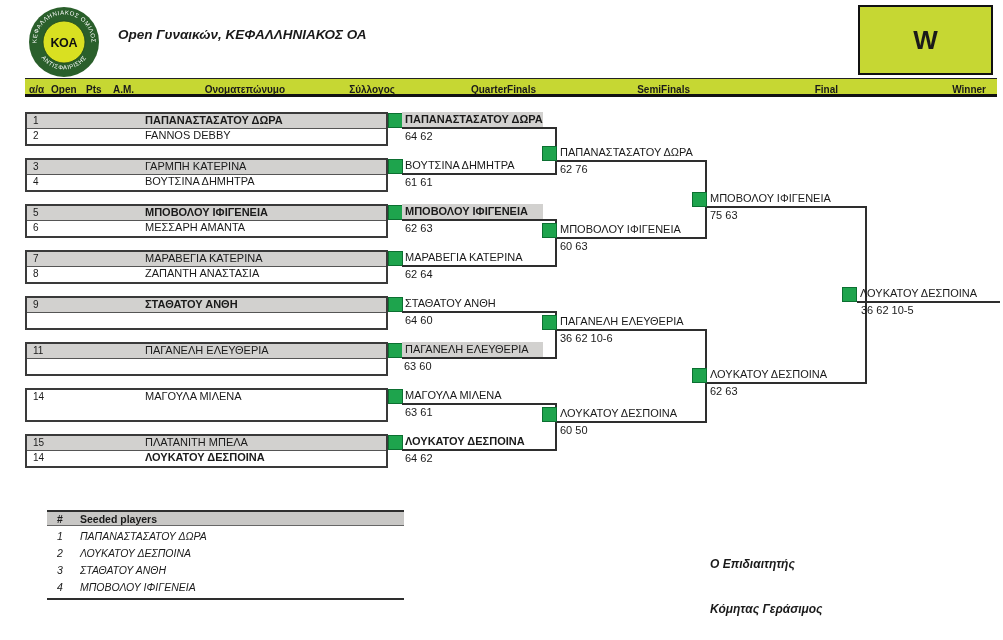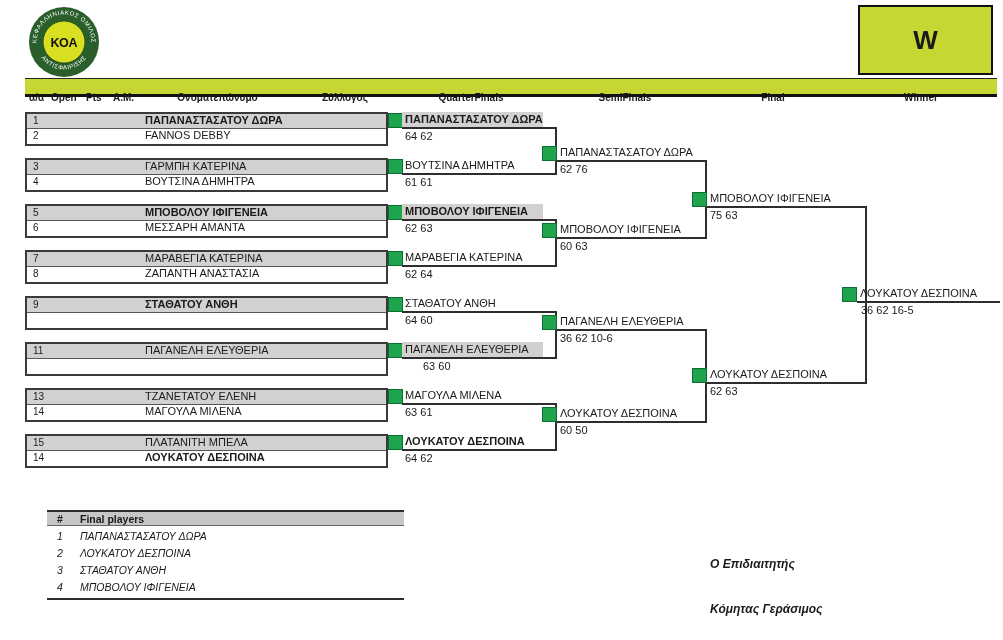--- a/index.html
+++ b/index.html
@@ -5,21 +5,21 @@
   html,body{margin:0;padding:0;background:#fff;}
   #sheet{position:relative;width:1003px;height:640px;background:#fff;overflow:hidden;
          font-family:"Liberation Sans",sans-serif;color:#1a1a1a;}
   .abs{position:absolute;}
   
   #title{left:118px;top:27px;font-size:13.5px;font-weight:bold;font-style:italic;}
   #wbox{left:858px;top:5px;width:135px;height:70px;background:#c6d733;border:2px solid #111;
         text-align:center;line-height:66px;font-size:26px;font-weight:bold;box-sizing:border-box;}
   #colbar{left:25px;top:78px;width:972px;height:15px;background:#c6d733;
           border-top:1px solid #222;border-bottom:3px solid #111;font-size:10px;font-weight:bold;}
-  #colbar span{position:absolute;top:13px;white-space:nowrap;}
+  #colbar span{position:absolute;top:5px;white-space:nowrap;text-align:right;}
   .cc{text-align:center;}
   
   .pair{position:absolute;left:25px;width:363px;height:34px;box-sizing:border-box;
         border:2px solid #3a3a3a;background:#fff;}
   .ra{position:relative;height:14px;border-bottom:1px solid #555;background:#d2d1cf;}
   .rb{position:relative;height:15px;}
   .num{position:absolute;left:6px;top:1px;font-size:10px;}
   .pname{position:absolute;left:118px;top:0px;font-size:11px;white-space:nowrap;}
   .b{font-weight:bold;}
   
@@ -56,20 +56,21 @@
     <path id="arcBot" d="M -27.5 0 A 27.5 27.5 0 0 0 27.5 0" fill="none"></path>
     <text font-size="6" fill="#ffffff" letter-spacing="0.6">
       <textPath href="#arcTop" startOffset="50%" text-anchor="middle">ΚΕΦΑΛΛΗΝΙΑΚΟΣ ΟΜΙΛΟΣ</textPath>
     </text>
     <text font-size="6" fill="#ffffff" letter-spacing="0.6">
       <textPath href="#arcBot" startOffset="50%" text-anchor="middle">ΑΝΤΙΣΦΑΙΡΙΣΗΣ</textPath>
     </text>
     <text y="4.5" text-anchor="middle" font-size="12.5" font-weight="bold" fill="#111">ΚΟΑ</text>
   </svg>
 
+  <div class="abs" id="title">Open Γυναικών, ΚΕΦΑΛΛΗΝΙΑΚΟΣ ΟΑ</div>
   <div class="abs" id="wbox">W</div>
 
   <div class="abs" id="colbar">
     <span style="left:4px">α/α</span>
     <span style="left:26px">Open</span>
     <span style="left:61px">Pts</span>
     <span style="left:88px">A.M.</span>
     <span class="cc" style="left:125px;width:135px">Ονοματεπώνυμο</span>
     <span class="cc" style="left:270px;width:100px">Σύλλογος</span>
     <span class="cc" style="left:381px;width:130px">QuarterFinals</span>
@@ -124,24 +125,20 @@
         <span class="pname b">ΣΤΑΘΑΤΟΥ ΑΝΘΗ</span>
       </div>
   </div>
   <div class="pair" style="top:342px">
     <div class="ra">
         <span class="num">11</span>
         <span class="pname">ΠΑΓΑΝΕΛΗ ΕΛΕΥΘΕΡΙΑ</span>
       </div>
   </div>
   <div class="pair" style="top:388px">
-    <div class="ra">
-        <span class="num">13</span>
-        <span class="pname">ΤΖΑΝΕΤΑΤΟΥ ΕΛΕΝΗ</span>
-      </div>
     <div class="rb">
         <span class="num">14</span>
         <span class="pname">ΜΑΓΟΥΛΑ ΜΙΛΕΝΑ</span>
       </div>
   </div>
   <div class="pair" style="top:434px">
     <div class="ra">
         <span class="num">15</span>
         <span class="pname">ΠΛΑΤΑΝΙΤΗ ΜΠΕΛΑ</span>
       </div>
@@ -166,21 +163,21 @@
   <div class="sq" style="left:388px;top:251px"></div>
   <div class="entry qf" style="top:250px"><span class="ename">ΜΑΡΑΒΕΓΙΑ ΚΑΤΕΡΙΝΑ</span></div>
   <div class="score" style="left:405px;top:267px">62 64</div>
 
   <div class="sq" style="left:388px;top:297px"></div>
   <div class="entry qf" style="top:296px"><span class="ename">ΣΤΑΘΑΤΟΥ ΑΝΘΗ</span></div>
   <div class="score" style="left:405px;top:313px">64 60</div>
 
   <div class="sq" style="left:388px;top:343px"></div>
   <div class="entry qf" style="top:342px"><span class="ename gray">ΠΑΓΑΝΕΛΗ ΕΛΕΥΘΕΡΙΑ</span></div>
-  <div class="score" style="left:423px;top:359px">63 60</div>
+  <div class="score" style="left:404px;top:359px">63 60</div>
 
   <div class="sq" style="left:388px;top:389px"></div>
   <div class="entry qf" style="top:388px"><span class="ename">ΜΑΓΟΥΛΑ ΜΙΛΕΝΑ</span></div>
   <div class="score" style="left:405px;top:405px">63 61</div>
 
   <div class="sq" style="left:388px;top:435px"></div>
   <div class="entry qf" style="top:434px"><span class="ename b">ΛΟΥΚΑΤΟΥ ΔΕΣΠΟΙΝΑ</span></div>
   <div class="score" style="left:405px;top:451px">64 62</div>
 
   <div class="vline" style="left:555px;top:127px;height:48px"></div>
@@ -212,26 +209,26 @@
   <div class="score" style="left:710px;top:208px">75 63</div>
 
   <div class="sq" style="left:692px;top:368px"></div>
   <div class="entry fi" style="top:367px"><span class="ename">ΛΟΥΚΑΤΟΥ ΔΕΣΠΟΙΝΑ</span></div>
   <div class="score" style="left:710px;top:384px">62 63</div>
 
   <div class="vline" style="left:865px;top:206px;height:178px"></div>
 
   <div class="sq" style="left:842px;top:287px"></div>
   <div class="entry wi" style="top:286px"><span class="ename">ΛΟΥΚΑΤΟΥ ΔΕΣΠΟΙΝΑ</span></div>
-  <div class="score" style="left:861px;top:303px">36 62 16-5</div>
+  <div class="score" style="left:861px;top:303px">36 62 10-5</div>
 
   <div class="abs" id="seedtbl">
     <div id="seedhdr">
       <span class="st-num">#</span>
-      <span class="st-name">Final players</span>
+      <span class="st-name">Seeded players</span>
     </div>
     <div class="seedrow" style="top:19px">
       <span class="st-num">1</span>
       <span class="st-name">ΠΑΠΑΝΑΣΤΑΣΑΤΟΥ ΔΩΡΑ</span>
     </div>
     <div class="seedrow" style="top:36px">
       <span class="st-num">2</span>
       <span class="st-name">ΛΟΥΚΑΤΟΥ ΔΕΣΠΟΙΝΑ</span>
     </div>
     <div class="seedrow" style="top:53px">

